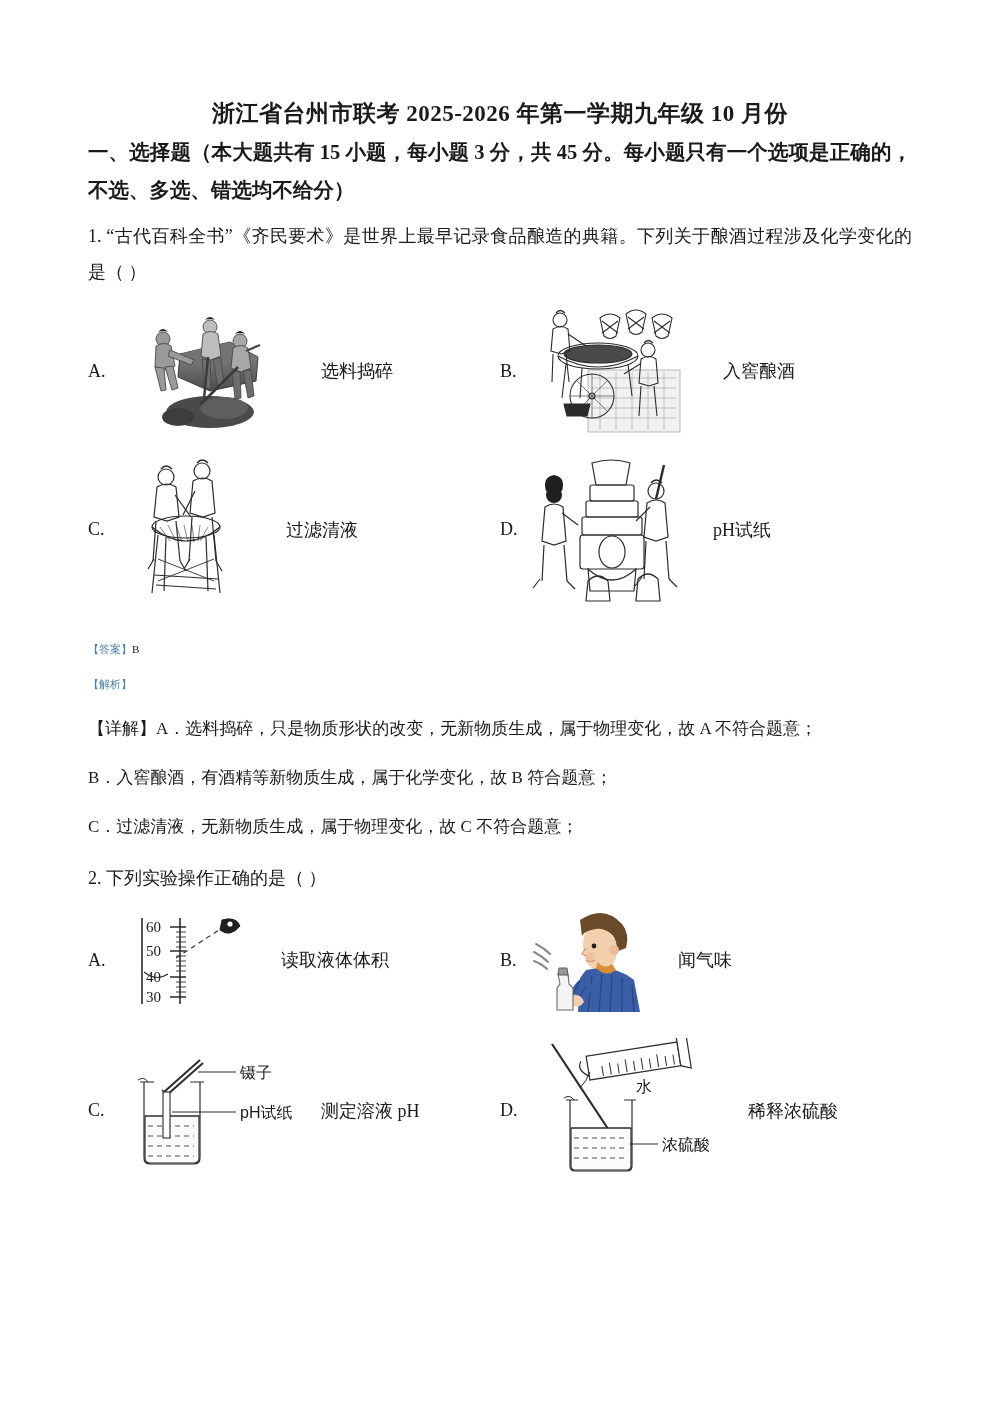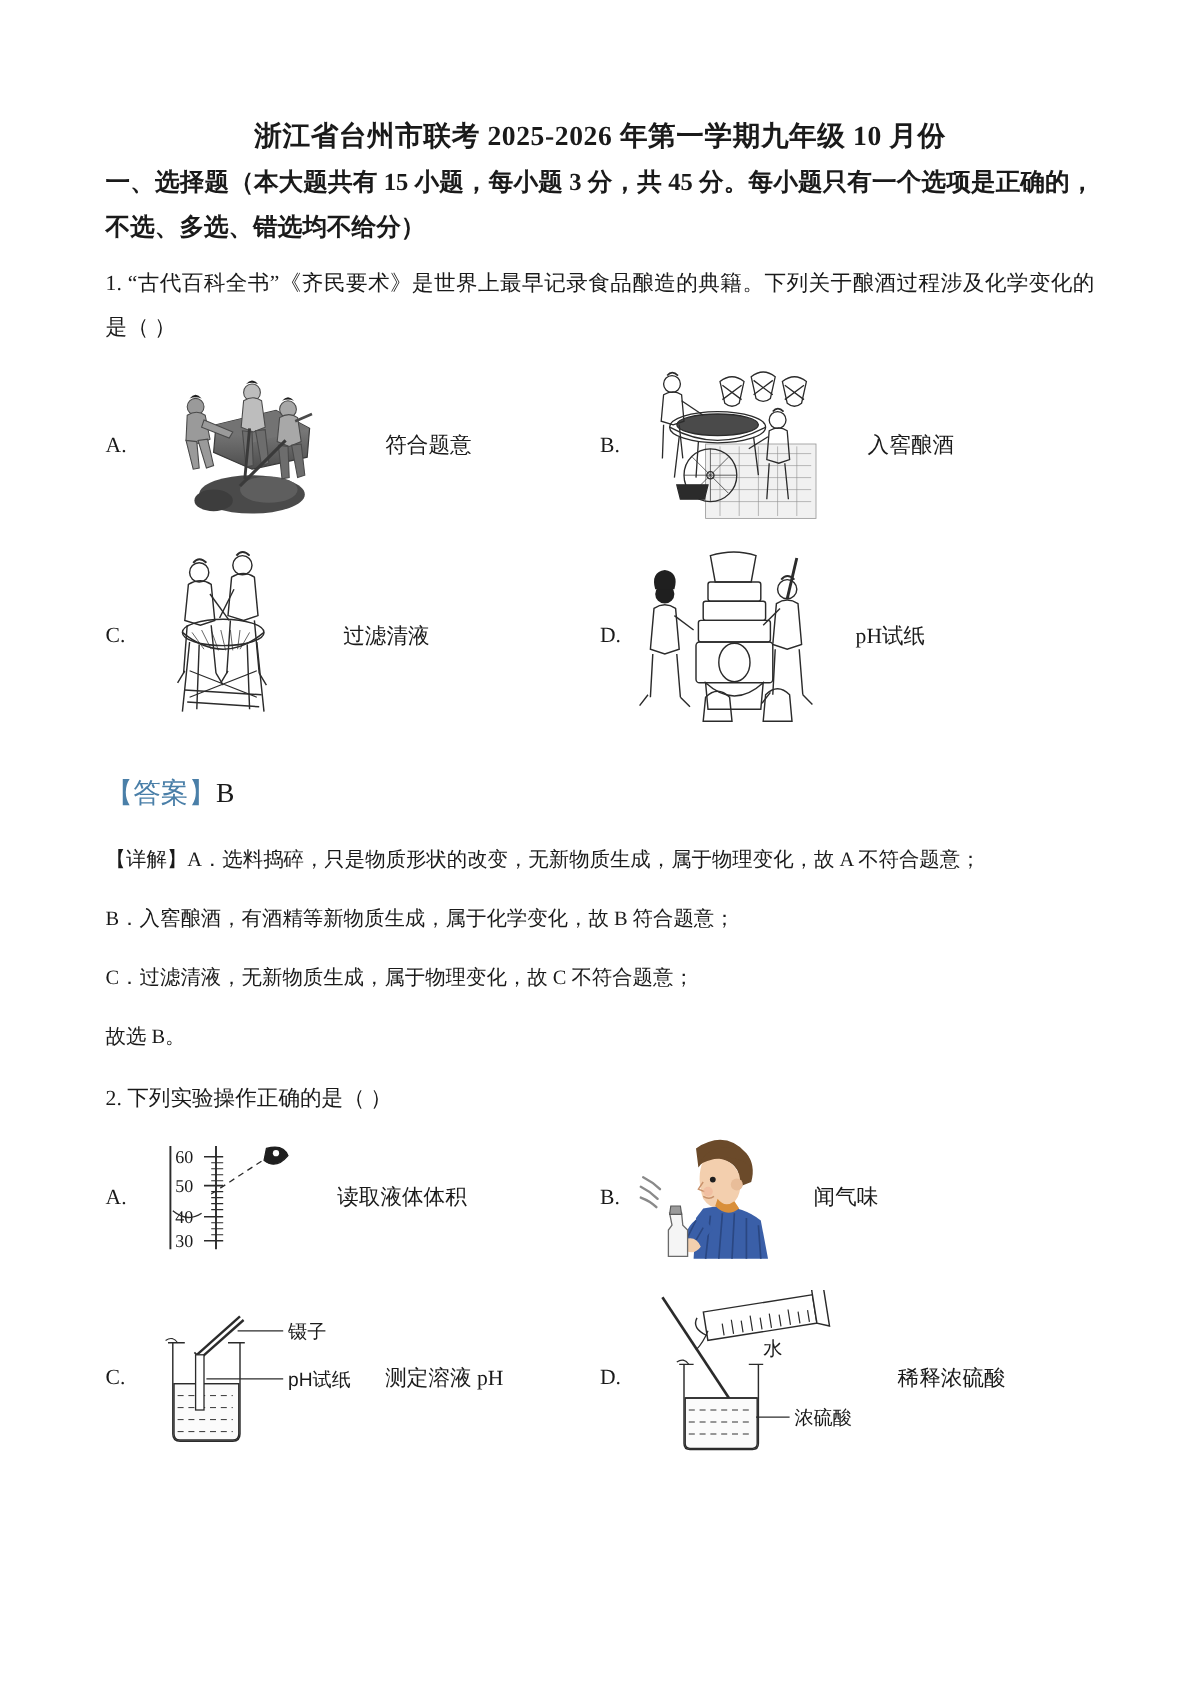--- a/index.html
+++ b/index.html
@@ -90,21 +90,21 @@
     justify-content: center;
   }
   .opt-caption {
     font-size: 18px;
     margin-left: 18px;
     white-space: nowrap;
   }
 
   
   .ans-line {
-    font-size: 23px;
+    font-size: 11px;
     line-height: 1.95;
     margin-top: 14px;
   }
   .tag-blue {
     color: #4a7fa8;
   }
   .exp-line {
     font-size: 17px;
     line-height: 1.95;
     margin-top: 16px;
@@ -170,21 +170,21 @@
               <circle cx="122" cy="32" r="7"></circle>
               <path d="M117 25 q5 -6 10 0 q-5 -2 -10 0Z" fill="#1f1f1f" stroke="none"></path>
               <path d="M115 39 q8 -5 15 0 l3 20 l-10 4 l-10 -4Z"></path>
               <path d="M114 62 l3 28 l6 -1 l-1 -26Z" fill="#6d6d6d"></path>
               <path d="M125 62 l5 27 l6 -2 l-3 -26Z" fill="#6d6d6d"></path>
               <path d="M128 42 l14 -6" stroke="#4a4a4a" stroke-width="2.2" fill="none"></path>
               <path d="M120 58 l-38 38" stroke="#3a3a3a" stroke-width="2.6" fill="none"></path>
             </g>
           </svg>
         </div>
-        <div class="opt-caption">符合题意</div>
+        <div class="opt-caption">选料捣碎</div>
       </div>
 
       <div class="opt-cell">
         <div class="opt-label">B.</div>
         <div class="opt-figure">
           <svg width="175" height="135" viewBox="0 0 175 135">
             <g fill="none" stroke="#2b2b2b" stroke-width="1.1">
 
               <rect x="58" y="66" width="92" height="62" fill="#f1f1f1" stroke="#9a9a9a" stroke-width="0.7"></rect>
               <g stroke="#8d8d8d" stroke-width="0.5">
@@ -306,27 +306,29 @@
           </svg>
         </div>
         <div class="opt-caption">pH试纸</div>
       </div>
     </div>
 
     <div class="ans-line" style="margin-top:34px;">
       <span class="tag-blue">【答案】</span><span>B</span>
     </div>
 
+    <div class="ans-line">
+      <span class="tag-blue">【解析】</span>
+    </div>
 
     <div class="exp-line">
       <span>【详解】</span><span>A．选料捣碎，只是物质形状的改变，无新物质生成，属于物理变化，故 A 不符合题意；</span>
     </div>
     <div class="exp-line">B．入窖酿酒，有酒精等新物质生成，属于化学变化，故 B 符合题意；</div>
     <div class="exp-line">C．过滤清液，无新物质生成，属于物理变化，故 C 不符合题意；</div>
-    <div class="exp-line">故选 B。</div>
 
     <div class="q-text-2" style="margin-top:18px;">
       <span>2.</span>
       <span>下列实验操作正确的是（      ）</span>
     </div>
 
     <div class="opt-grid" style="margin-top:8px;">
 
       <div class="opt-cell">
         <div class="opt-label">A.</div>

